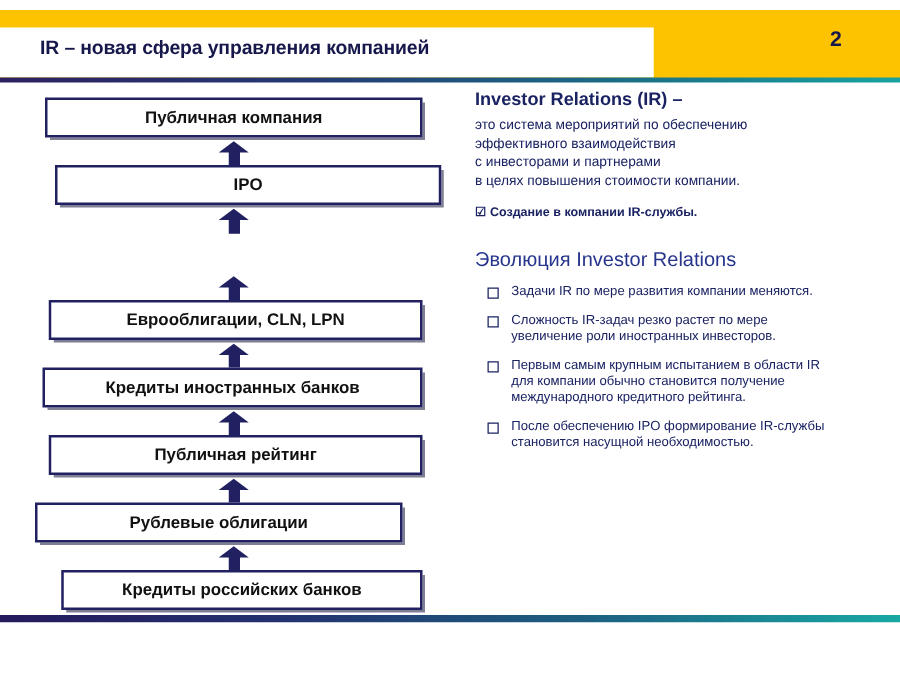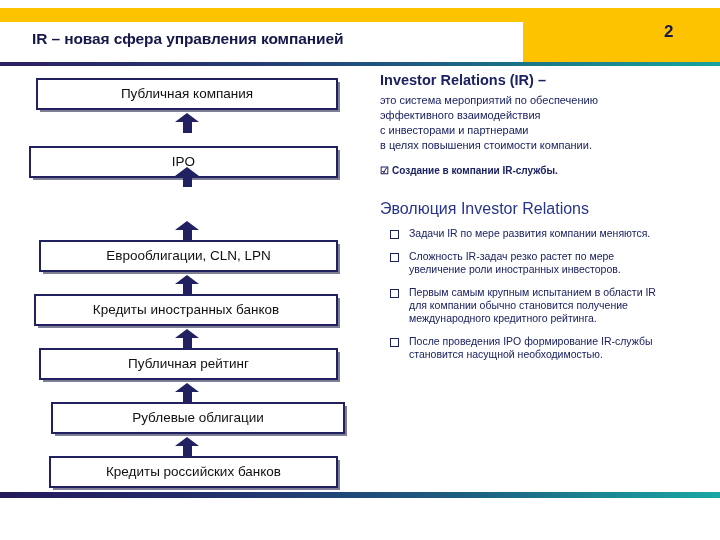--- a/index.html
+++ b/index.html
@@ -79,20 +79,21 @@
   .flow-box {
     position: absolute;
     box-sizing: border-box;
     height: 32px;
     border: 2px solid #212060;
     background: #ffffff;
     box-shadow: 3px 3px 0 -1px rgba(20,20,60,0.55);
     display: flex;
     align-items: center;
     justify-content: center;
+    font-weight: bold;
   }
   .flow-box span {
     font-size: 13.5px;
     color: #111111;
     white-space: nowrap;
     line-height: 1;
   }
   .arrow-up {
     position: absolute;
     width: 24px;
@@ -214,21 +215,21 @@
   <div class="flow">
 
     <div class="flow-box" style="left:36px; top:12px; width:302px;">
       <span>Публичная компания</span>
     </div>
     <div class="arrow-up" style="left:175px; top:47px;">
       <div class="head"></div>
         <div class="shaft"></div>
     </div>
 
-    <div class="flow-box" style="left:29px; top:66px; width:309px;margin-top:14px;">
+    <div class="flow-box" style="left:44px; top:66px; width:309px;">
       <span>IPO</span>
     </div>
     <div class="arrow-up" style="left:175px; top:101px;">
       <div class="head"></div>
         <div class="shaft"></div>
     </div>
 
     <div class="arrow-up" style="left:175px; top:155px;">
       <div class="head"></div>
         <div class="shaft"></div>
@@ -251,21 +252,21 @@
     </div>
 
     <div class="flow-box" style="left:39px; top:282px; width:299px;">
       <span>Публичная рейтинг</span>
     </div>
     <div class="arrow-up" style="left:175px; top:317px;">
       <div class="head"></div>
         <div class="shaft"></div>
     </div>
 
-    <div class="flow-box" style="left:51px; top:336px; width:294px;">
+    <div class="flow-box" style="left:28px; top:336px; width:294px;">
       <span>Рублевые облигации</span>
     </div>
     <div class="arrow-up" style="left:175px; top:371px;">
       <div class="head"></div>
         <div class="shaft"></div>
     </div>
 
     <div class="flow-box" style="left:49px; top:390px; width:289px;justify-content:center;">
       <span>Кредиты российских банков</span>
     </div>
@@ -295,21 +296,21 @@
       <div class="bullet">
         <span class="mark"></span>
         <span class="btext">Сложность IR-задач резко растет по мере увеличение роли иностранных инвесторов.</span>
       </div>
       <div class="bullet">
         <span class="mark"></span>
         <span class="btext">Первым самым крупным испытанием в области IR для компании обычно становится получение международного кредитного рейтинга.</span>
       </div>
       <div class="bullet">
         <span class="mark"></span>
-        <span class="btext">После проведения IPO формирование IR-службы становится насущной необходимостью.</span>
+        <span class="btext">После обеспечению IPO формирование IR-службы становится насущной необходимостью.</span>
       </div>
     </div>
   </div>
 
   <div class="rule-bottom"></div>
   <div class="footer">
     
     
   </div>
 

